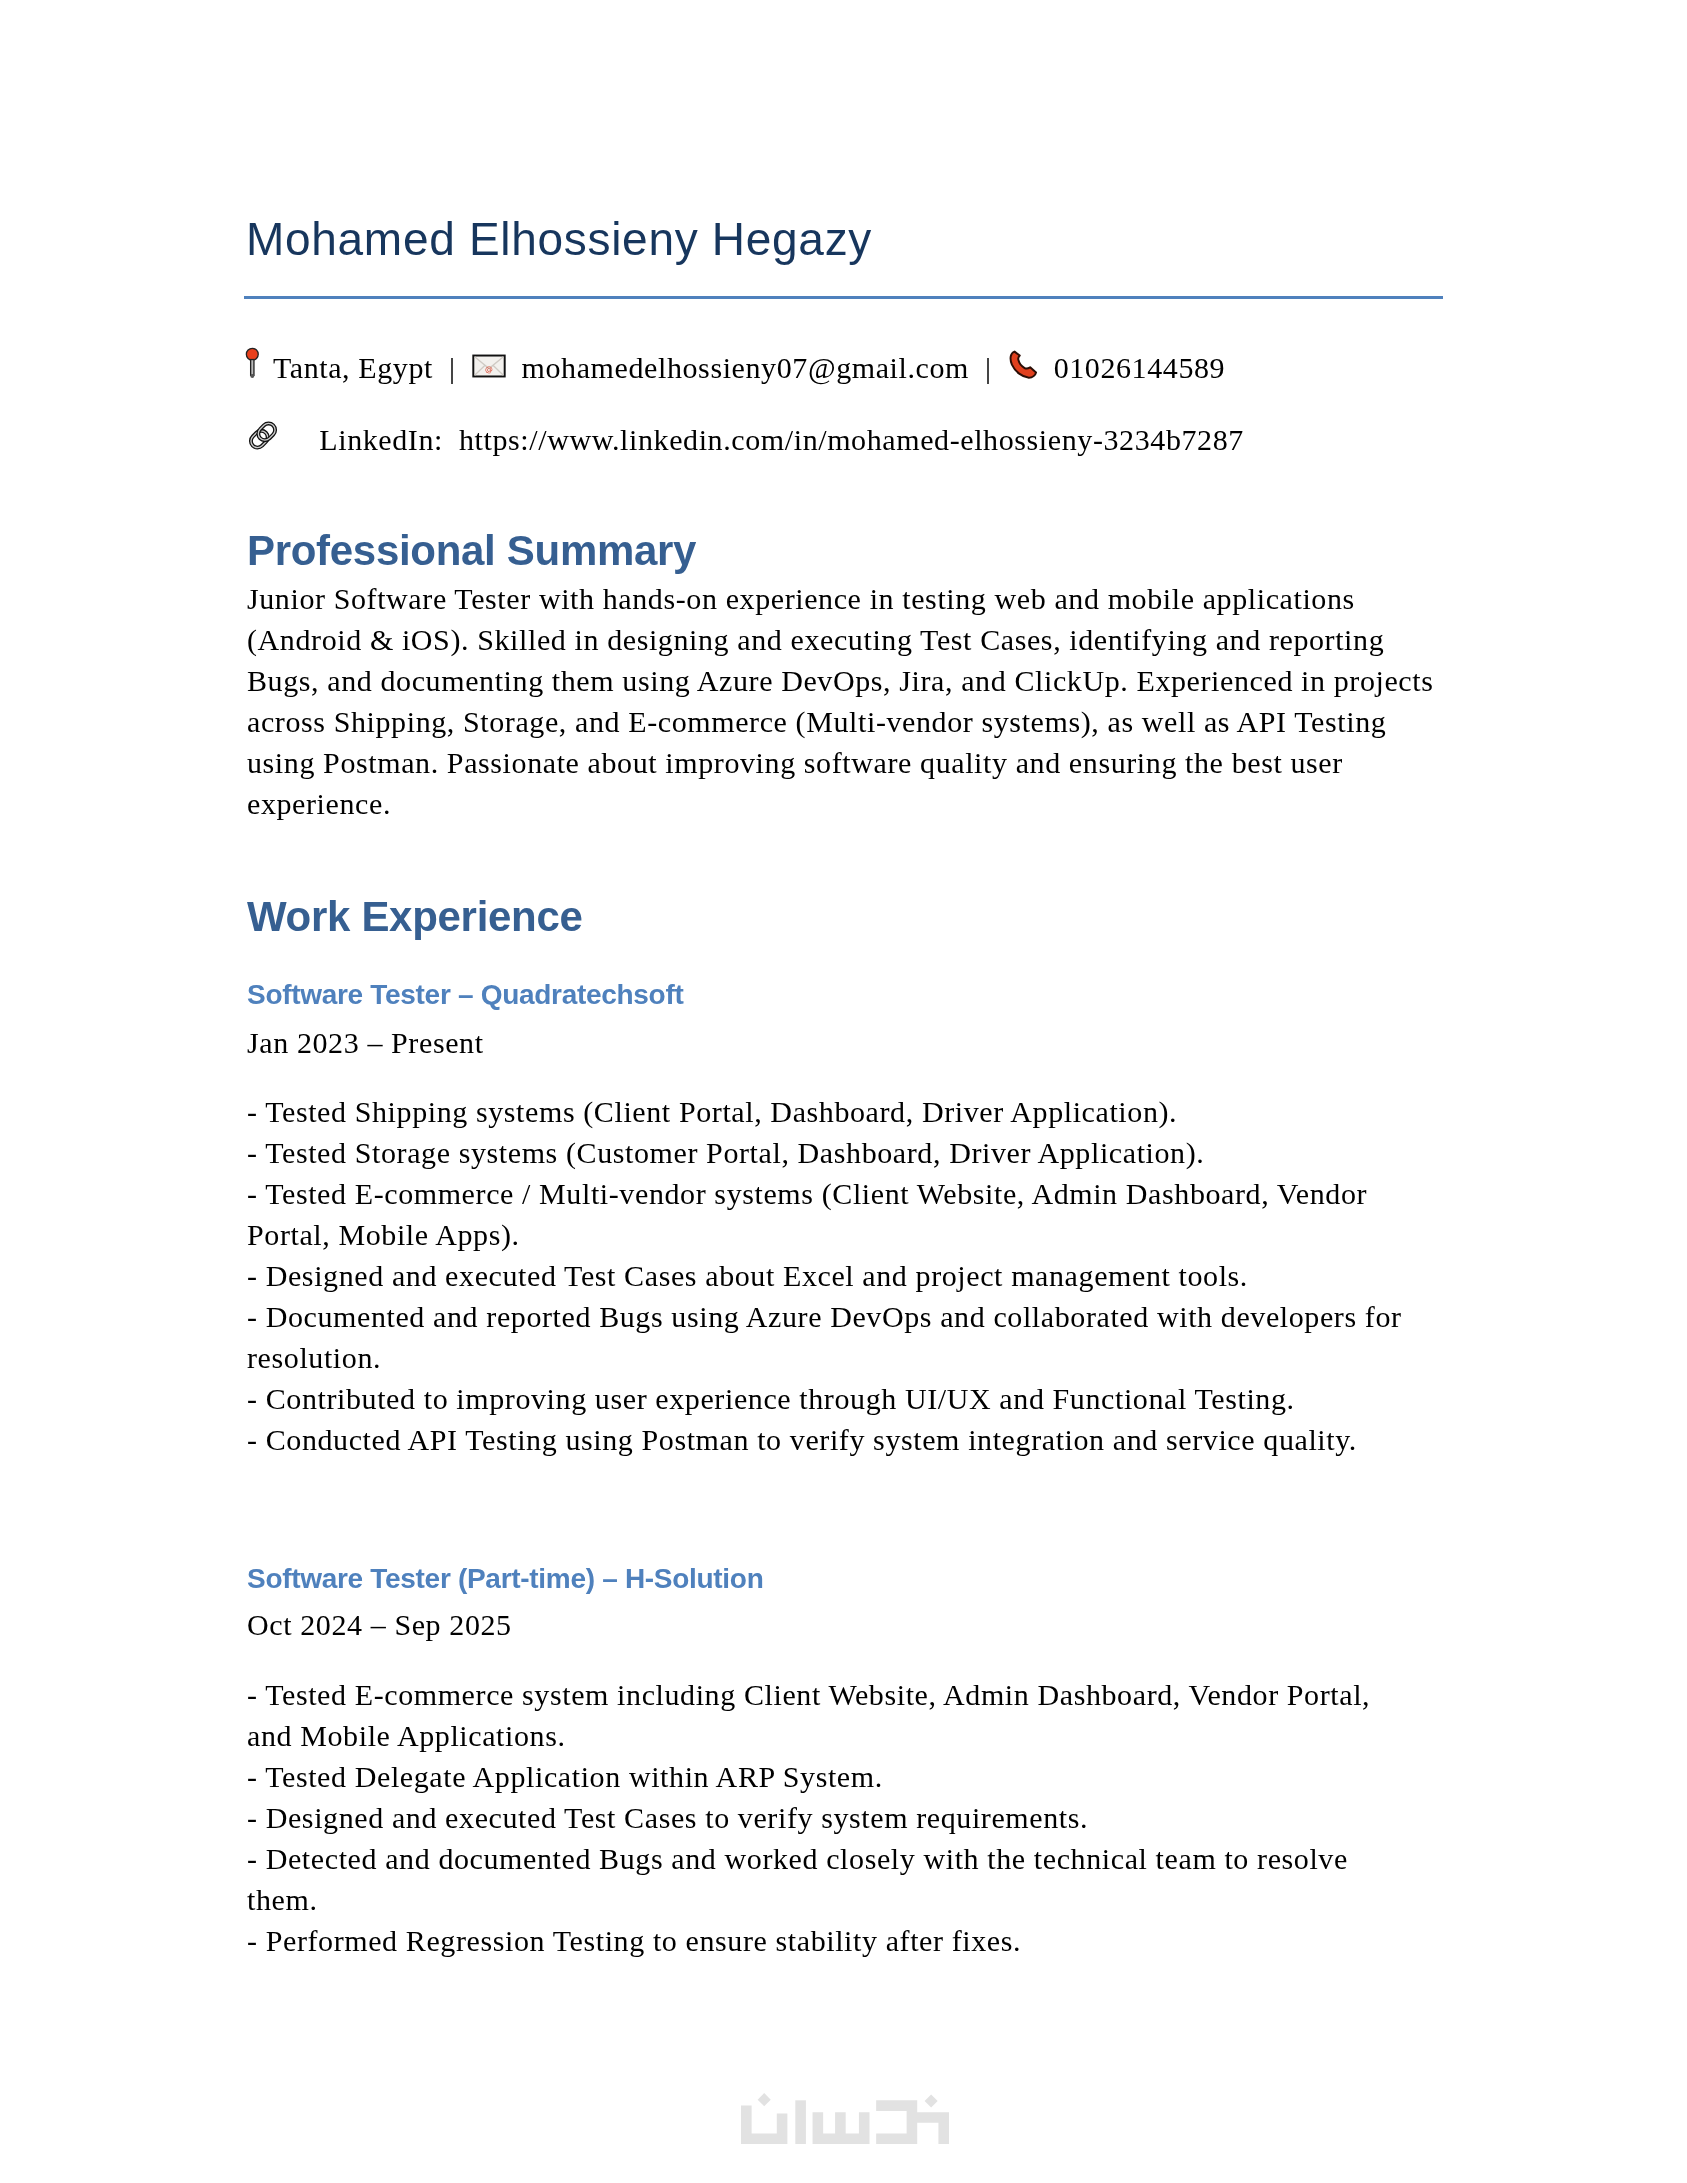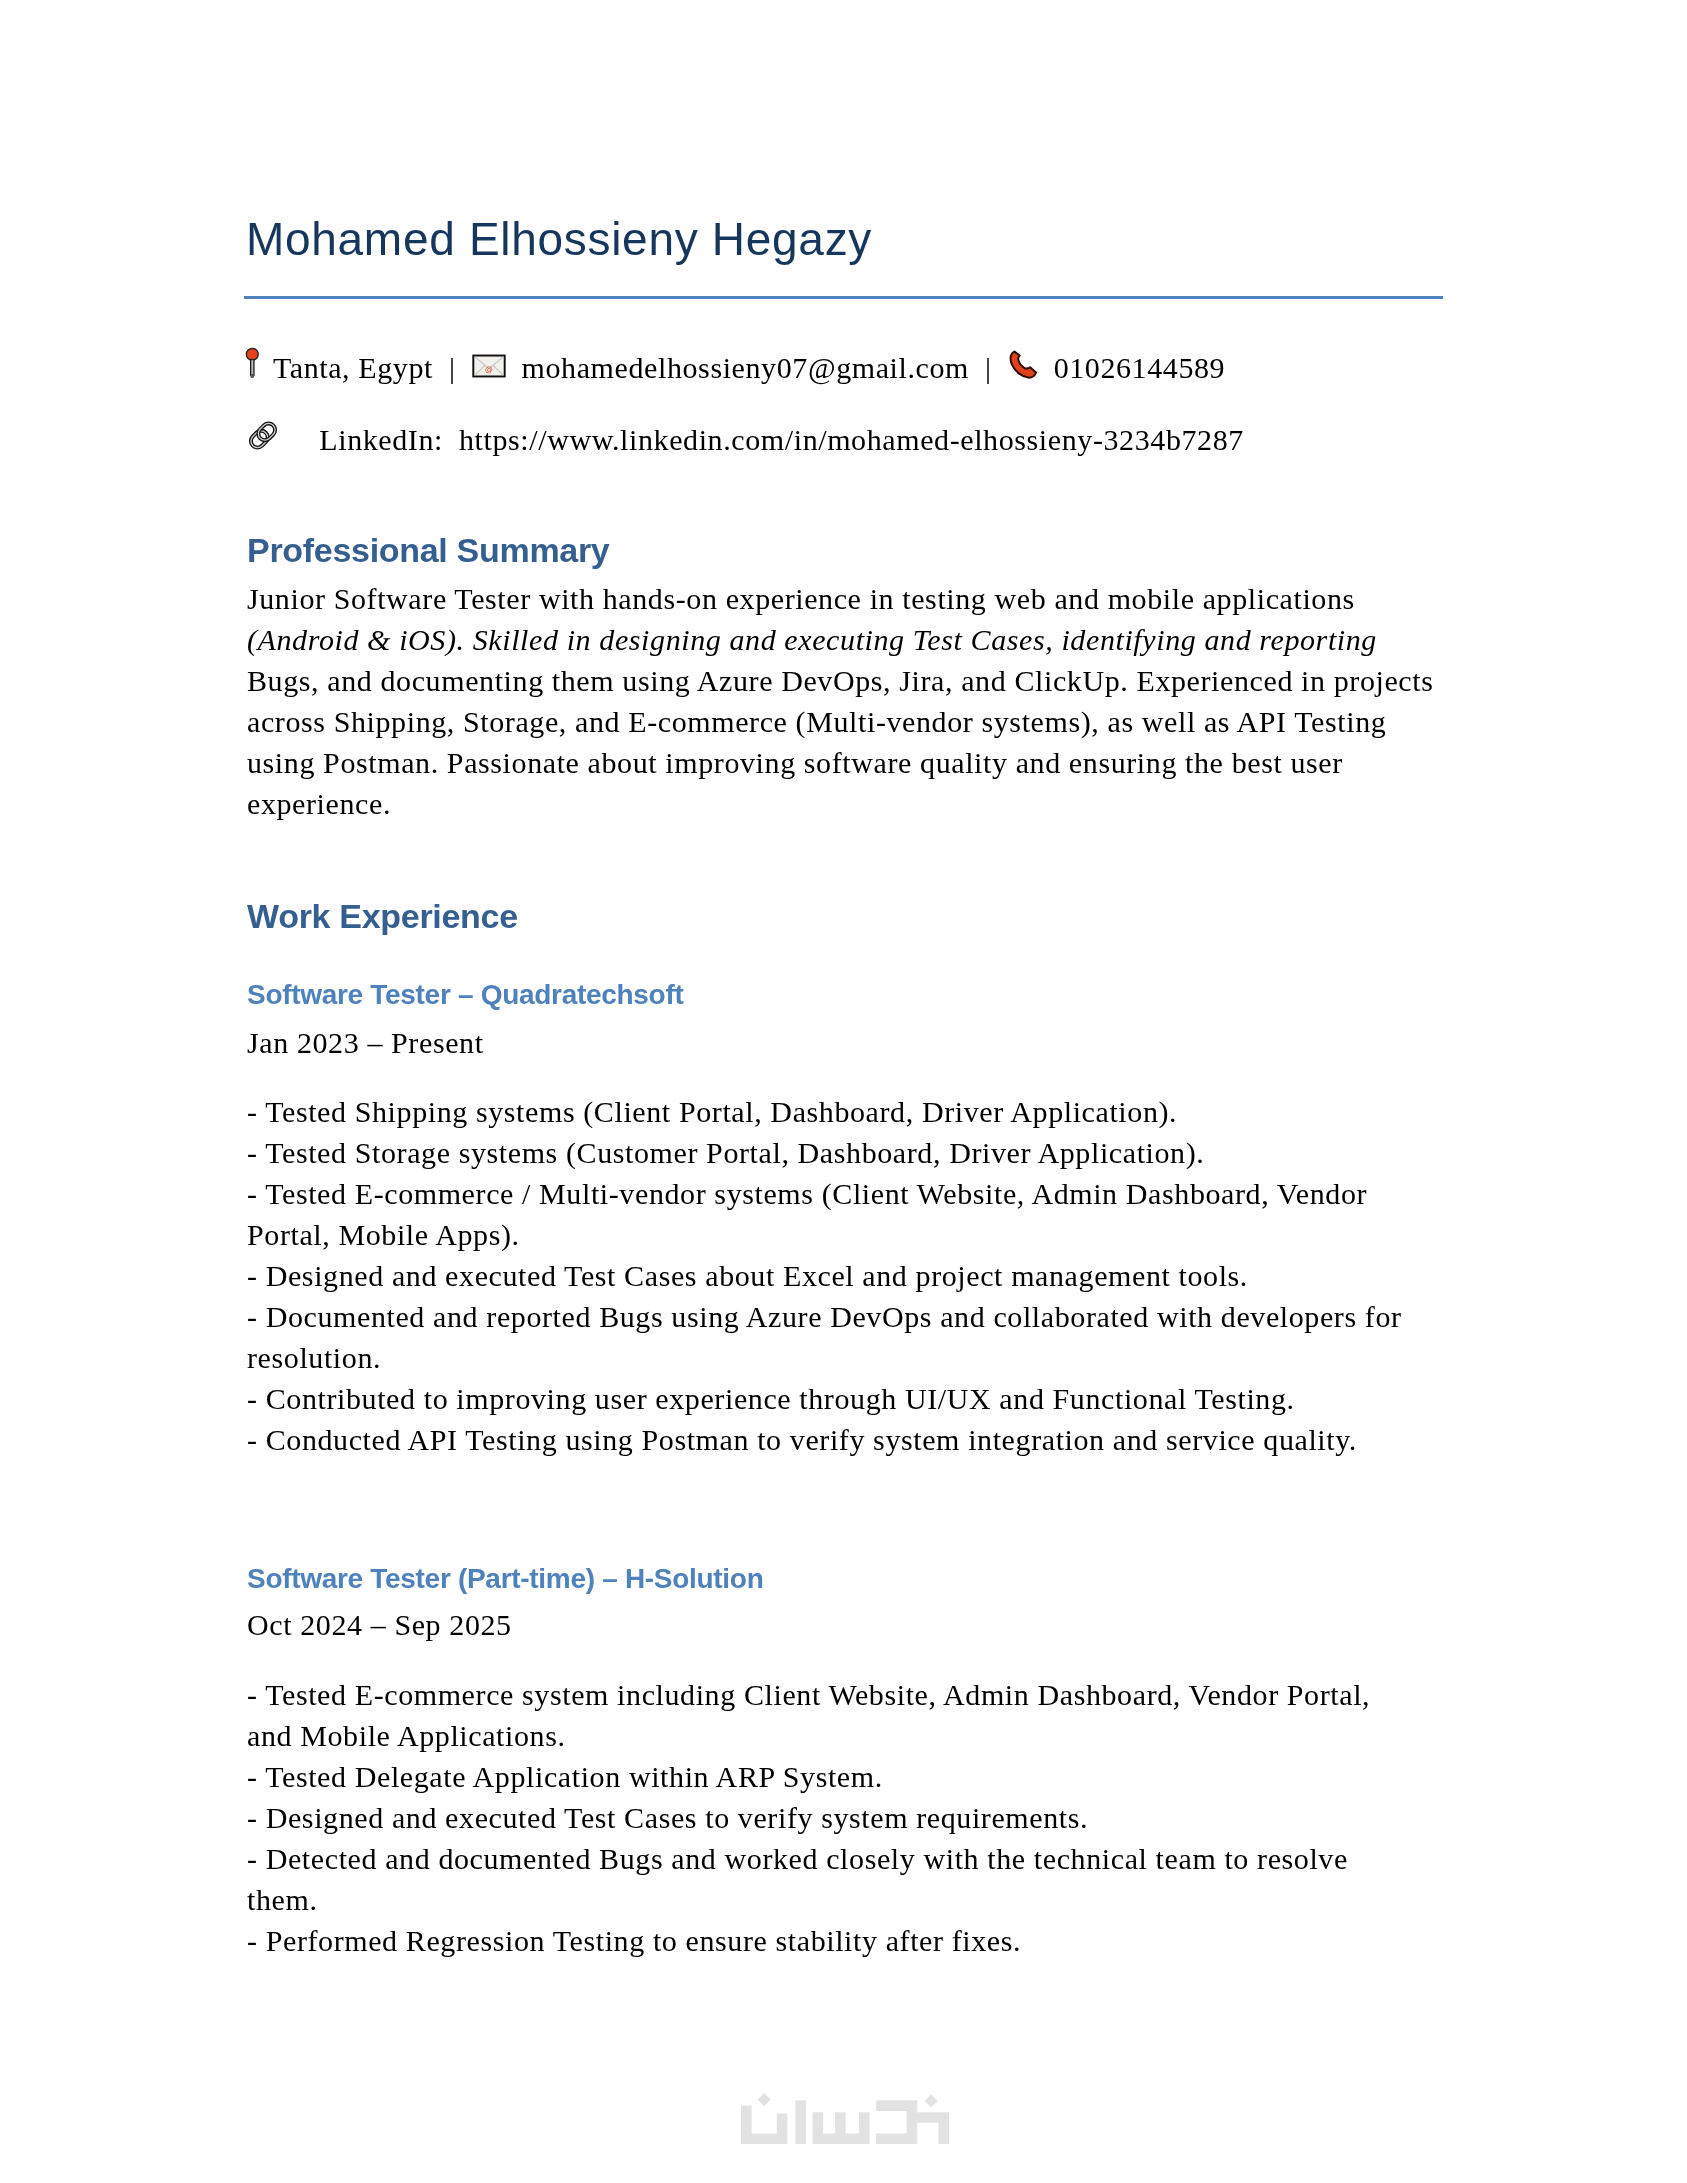--- a/index.html
+++ b/index.html
@@ -1,21 +1,21 @@
 <!DOCTYPE html>
 <html style="font-size:10.6px"><head>
 <meta charset="utf-8">
 <style>
   html, body { margin:0; padding:0; background:#ffffff; }
   body { width:1687px; height:2183px; position:relative; overflow:hidden; }
   .abs { position:absolute; white-space:nowrap; }
   .name { left:246px; top:202px; font-family:"Liberation Sans", sans-serif; font-size:46px; line-height:74px; color:#17365d; letter-spacing:0.7px; }
   .rule { position:absolute; left:244px; top:296px; width:1199px; height:2.6px; background:#4f81bd; }
   .serif { font-family:"Liberation Serif", "DejaVu Serif", serif; font-size:30px; line-height:35px; color:#000; letter-spacing:0.6px; }
-  .h1 { font-family:"Liberation Sans", sans-serif; font-weight:bold; font-size:34px; line-height:39px; color:#365f91; letter-spacing:-0.3px; }
+  .h1 { font-family:"Liberation Sans", sans-serif; font-weight:bold; font-size:42px; line-height:39px; color:#365f91; letter-spacing:-0.3px; }
   .h2 { font-family:"Liberation Sans", sans-serif; font-weight:bold; font-size:28px; line-height:36px; color:#4f81bd; letter-spacing:-0.3px; }
   .ico { display:inline-block; vertical-align:middle; }
   .contact { display:flex; align-items:center; gap:8px; }
   .sep { margin:0 8px; }
   .watermark { position:absolute; left:741px; top:2091px; width:212px; height:63px; }
 </style>
 </head>
 <body>
 
 <div class="abs name">Mohamed Elhossieny Hegazy</div>
@@ -60,21 +60,21 @@
         <rect x="20" y="15" width="28" height="20" rx="10" fill="none" stroke="#ccc" stroke-width="2"></rect>
       </g>
     </svg>
   </span>
   <span style="margin-right:8px;margin-left:22px;">LinkedIn:</span>
   <span>https://www.linkedin.com/in/mohamed-elhossieny-3234b7287</span>
 </div>
 
 <div class="abs h1" style="left:247px; top:531px;">Professional Summary</div>
 <div class="abs serif" style="left:247px; top:581px;">Junior Software Tester with hands-on experience in testing web and mobile applications</div>
-<div class="abs serif" style="left:247px; top:622px;font-style:italic;">(Android &amp; iOS). Skilled in designing and executing Test Cases, identifying and reporting</div>
+<div class="abs serif" style="left:247px; top:622px;">(Android &amp; iOS). Skilled in designing and executing Test Cases, identifying and reporting</div>
 <div class="abs serif" style="left:247px; top:663px;font-family:Liberation Serif, serif;">Bugs, and documenting them using Azure DevOps, Jira, and ClickUp. Experienced in projects</div>
 <div class="abs serif" style="left:247px; top:704px;">across Shipping, Storage, and E-commerce (Multi-vendor systems), as well as API Testing</div>
 <div class="abs serif" style="left:247px; top:745px;">using Postman. Passionate about improving software quality and ensuring the best user</div>
 <div class="abs serif" style="left:247px; top:786px;">experience.</div>
 
 <div class="abs h1" style="left:247px; top:897px;">Work Experience</div>
 
 <div class="abs h2" style="left:247px; top:977px;">Software Tester – Quadratechsoft</div>
 <div class="abs serif" style="left:247px; top:1025px;">Jan 2023 – Present</div>
 <div class="abs serif" style="left:247px; top:1094px;">- Tested Shipping systems (Client Portal, Dashboard, Driver Application).</div>

